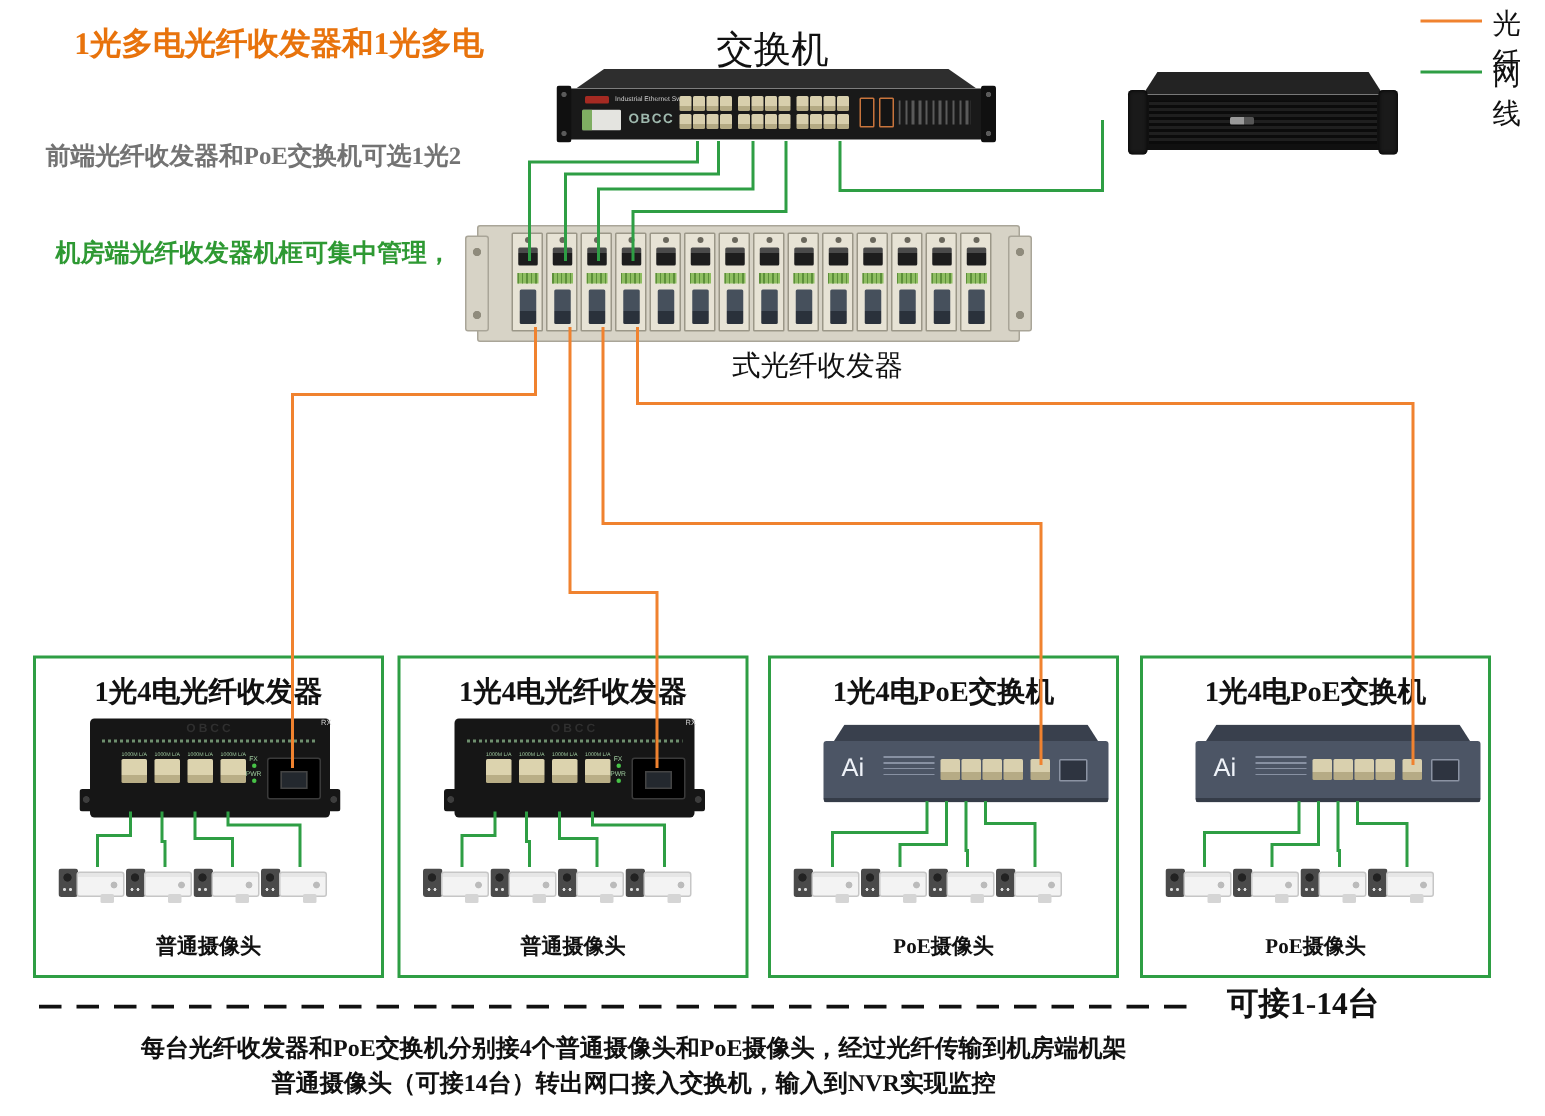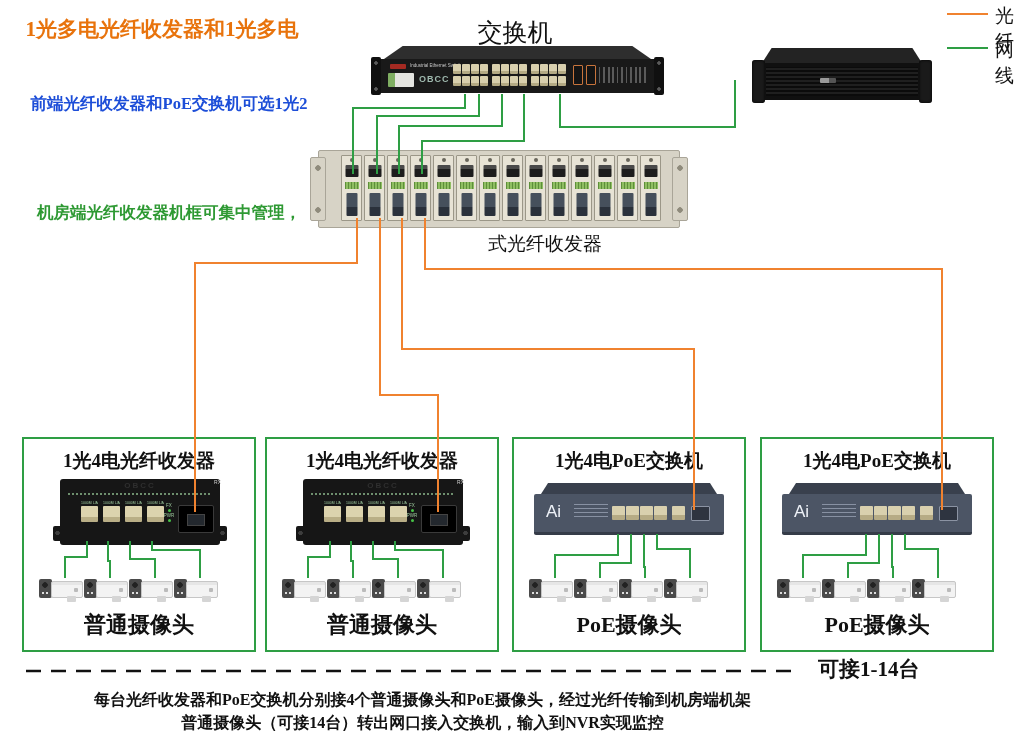--- a/index.html
+++ b/index.html
@@ -3,21 +3,21 @@
 <meta charset="utf-8">
 <style>
   html,body{margin:0;padding:0;background:#fff;}
   #stage{position:relative;width:1030px;height:744px;background:#fff;overflow:hidden;
          font-family:"Liberation Serif","DejaVu Serif",serif;color:#111;}
   .abs{position:absolute;}
   #wires{position:absolute;left:0;top:0;z-index:6;pointer-events:none;}
 
   
   .headline{left:0;top:16px;width:324px;text-align:center;font-weight:bold;
-            font-size:21px;line-height:27px;}
+            font-size:21px;line-height:27px;padding-left:24px;}
   .note{width:338px;text-align:center;font-weight:bold;font-size:16.5px;line-height:23px;}
   .note1{left:0;top:92px;} .note2{left:0;top:157px;}
   .dev-label{font-weight:normal;text-align:center;}
   .switch-label{left:455px;top:16px;width:120px;font-size:25px;}
   .nvr-label{left:780px;top:18px;width:120px;font-size:26px;}
   .rack-label{left:445px;top:231px;width:200px;font-size:19px;}
   .legend-text{font-size:19px;}
   .legend-fiber{left:995px;top:3px;} .legend-eth{left:995px;top:37px;}
   .capacity{left:818px;top:655px;font-size:21px;font-weight:bold;}
   .footer-desc{left:15px;top:688px;width:815px;text-align:center;
@@ -80,21 +80,21 @@
              width:14px;height:7px;background:#8fbe62;
              background-image:repeating-linear-gradient(90deg,#5d8f3a 0 1px,transparent 1px 3px);}
   .card .cfb{position:absolute;top:37px;left:50%;transform:translateX(-50%);
              width:11px;height:23px;border-radius:1px;
              background:linear-gradient(#46505c 0 14px,#2a313b 14px);}
 
   
   .box{top:437px;width:230px;height:211px;border:2px solid #2E9E44;z-index:2;}
   .box-title{margin-top:9px;text-align:center;font-size:19px;font-weight:bold;}
   .box-caption{position:absolute;bottom:10px;left:0;width:100%;text-align:center;
-               font-size:22px;font-weight:bold;}
+               font-size:14px;font-weight:bold;}
   .b1{left:22px;} .b2{left:265px;} .b3{left:512px;} .b4{left:760px;}
 
   
   .conv{position:absolute;left:36px;top:40px;width:160px;height:66px;background:#161616;border-radius:3px;}
   .conv-brand{position:absolute;top:2px;left:0;width:100%;text-align:center;
               font-family:"Liberation Sans",sans-serif;font-size:8px;font-weight:bold;
               color:#2f2f2f;letter-spacing:2px;}
   .conv-topline{position:absolute;top:14px;left:8px;right:8px;height:2px;
                 background:repeating-linear-gradient(90deg,#6e8f6e 0 2px,transparent 2px 4px);}
   .conv-ports{position:absolute;left:20px;top:22px;display:flex;gap:3px;}
@@ -110,21 +110,21 @@
               border:1px solid #3a3a3a;border-radius:2px;}
   .conv-fiber::after{content:"";position:absolute;left:8px;top:8px;width:16px;height:10px;
                      background:#23282e;border:1px solid #444;}
   .conv-rx{position:absolute;right:-1px;top:0;font-family:"Liberation Sans",sans-serif;
            font-size:5px;color:#cfcfcf;}
   .cear{position:absolute;bottom:4px;width:9px;height:15px;background:#161616;border-radius:2px;
         background-image:radial-gradient(circle at 4.5px 7px,#3d3d3d 2px,transparent 2.5px);}
   .cear.l{left:-7px;} .cear.r{right:-7px;}
 
   
-  .poe{position:absolute;left:20px;top:44px;width:190px;height:52px;}
+  .poe{position:absolute;left:35px;top:44px;width:190px;height:52px;}
   .poe-top{margin:0 7px;height:11px;background:#39404d;
            clip-path:polygon(4% 0,96% 0,100% 100%,0 100%);}
   .poe-front{position:relative;height:38px;background:#4c5565;border-radius:2px;
              border-bottom:3px solid #353c48;}
   .poe-ai{position:absolute;left:12px;top:8px;font-family:"Liberation Sans",sans-serif;
           font-size:17px;color:#eef2f8;}
   .poe-desc{position:absolute;left:40px;top:10px;width:34px;height:13px;
             background:repeating-linear-gradient(0deg,#97a0b2 0 1px,transparent 1px 4px);opacity:.8;}
   .poe-ports{position:absolute;left:78px;top:12px;display:flex;gap:1px;}
   .pport{width:13px;height:14px;border-radius:1px;
@@ -191,24 +191,24 @@
       <polyline points="402,218 402,349 694,349 694,510"></polyline>
       <polyline points="425,218 425,269 942,269 942,510"></polyline>
       <line x1="947" y1="14" x2="988" y2="14"></line>
     </g>
     <line x1="26" y1="671" x2="795" y2="671" stroke="#111" stroke-width="2.5" stroke-dasharray="15 10"></line>
   </svg>
 
   <div class="abs headline" style="color:#E8730C;">
     <div>1光多电光纤收发器和1光多电</div>
   </div>
-  <div class="abs note note1" style="color:#1d4ed8;">
+  <div class="abs note note1" style="color:#737373;">
     <div>前端光纤收发器和PoE交换机可选1光2</div>
   </div>
-  <div class="abs note note2" style="color:#2E9933;margin-top:44px;">
+  <div class="abs note note2" style="color:#2E9933;">
     <div>机房端光纤收发器机框可集中管理，</div>
   </div>
 
   <div class="abs legend-text legend-fiber">光纤</div>
   <div class="abs legend-text legend-eth">网线</div>
 
   <div class="abs dev-label switch-label">交换机</div>
   <div class="abs sw">
     <div class="sw-top"></div>
     <div class="sw-front">

